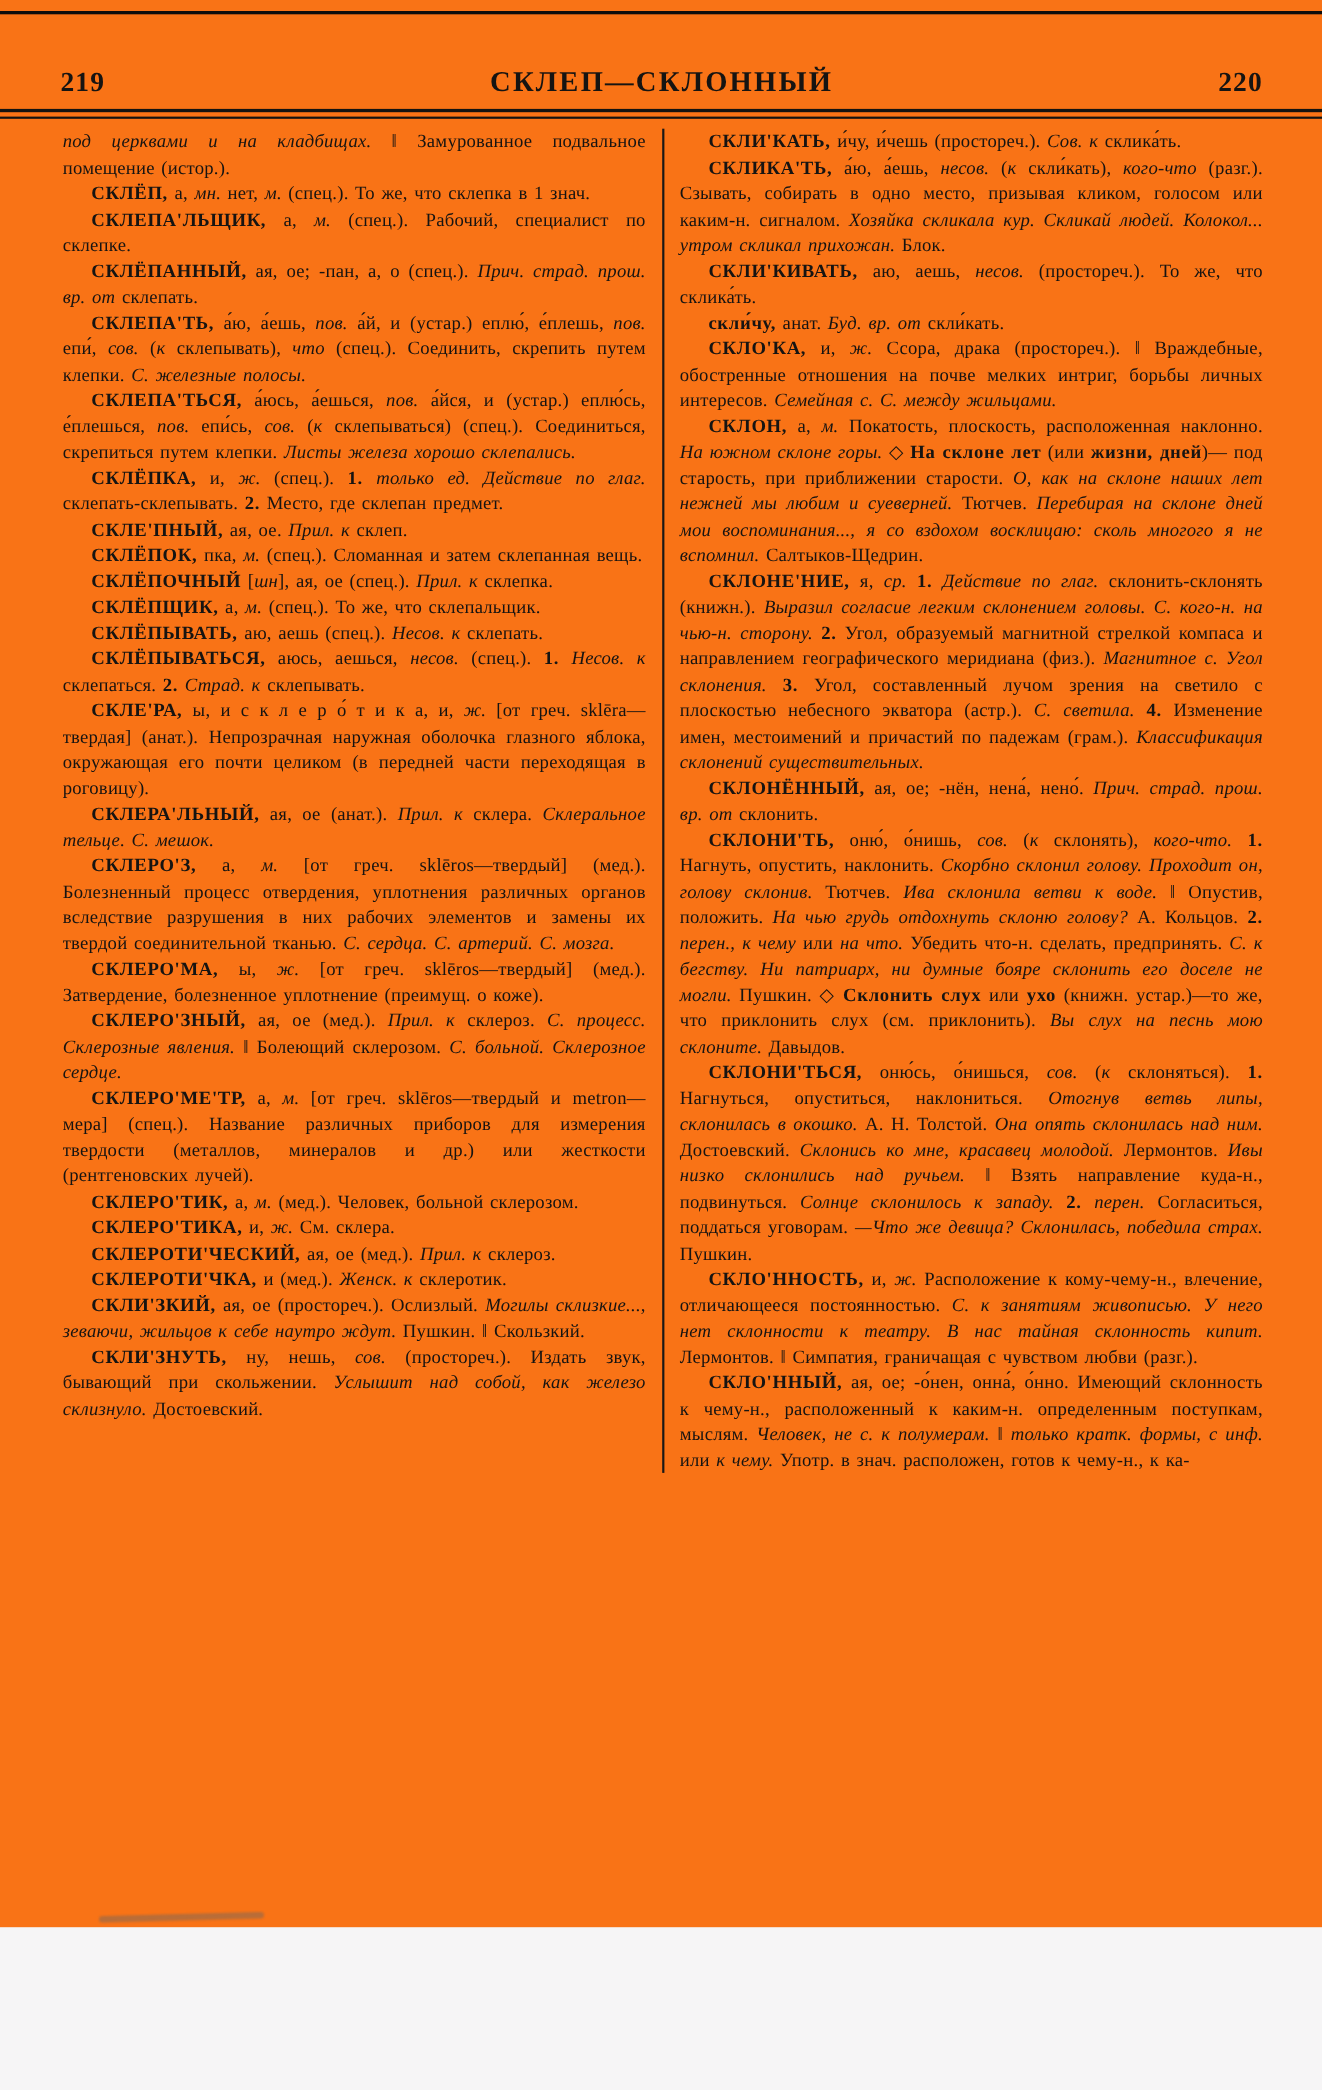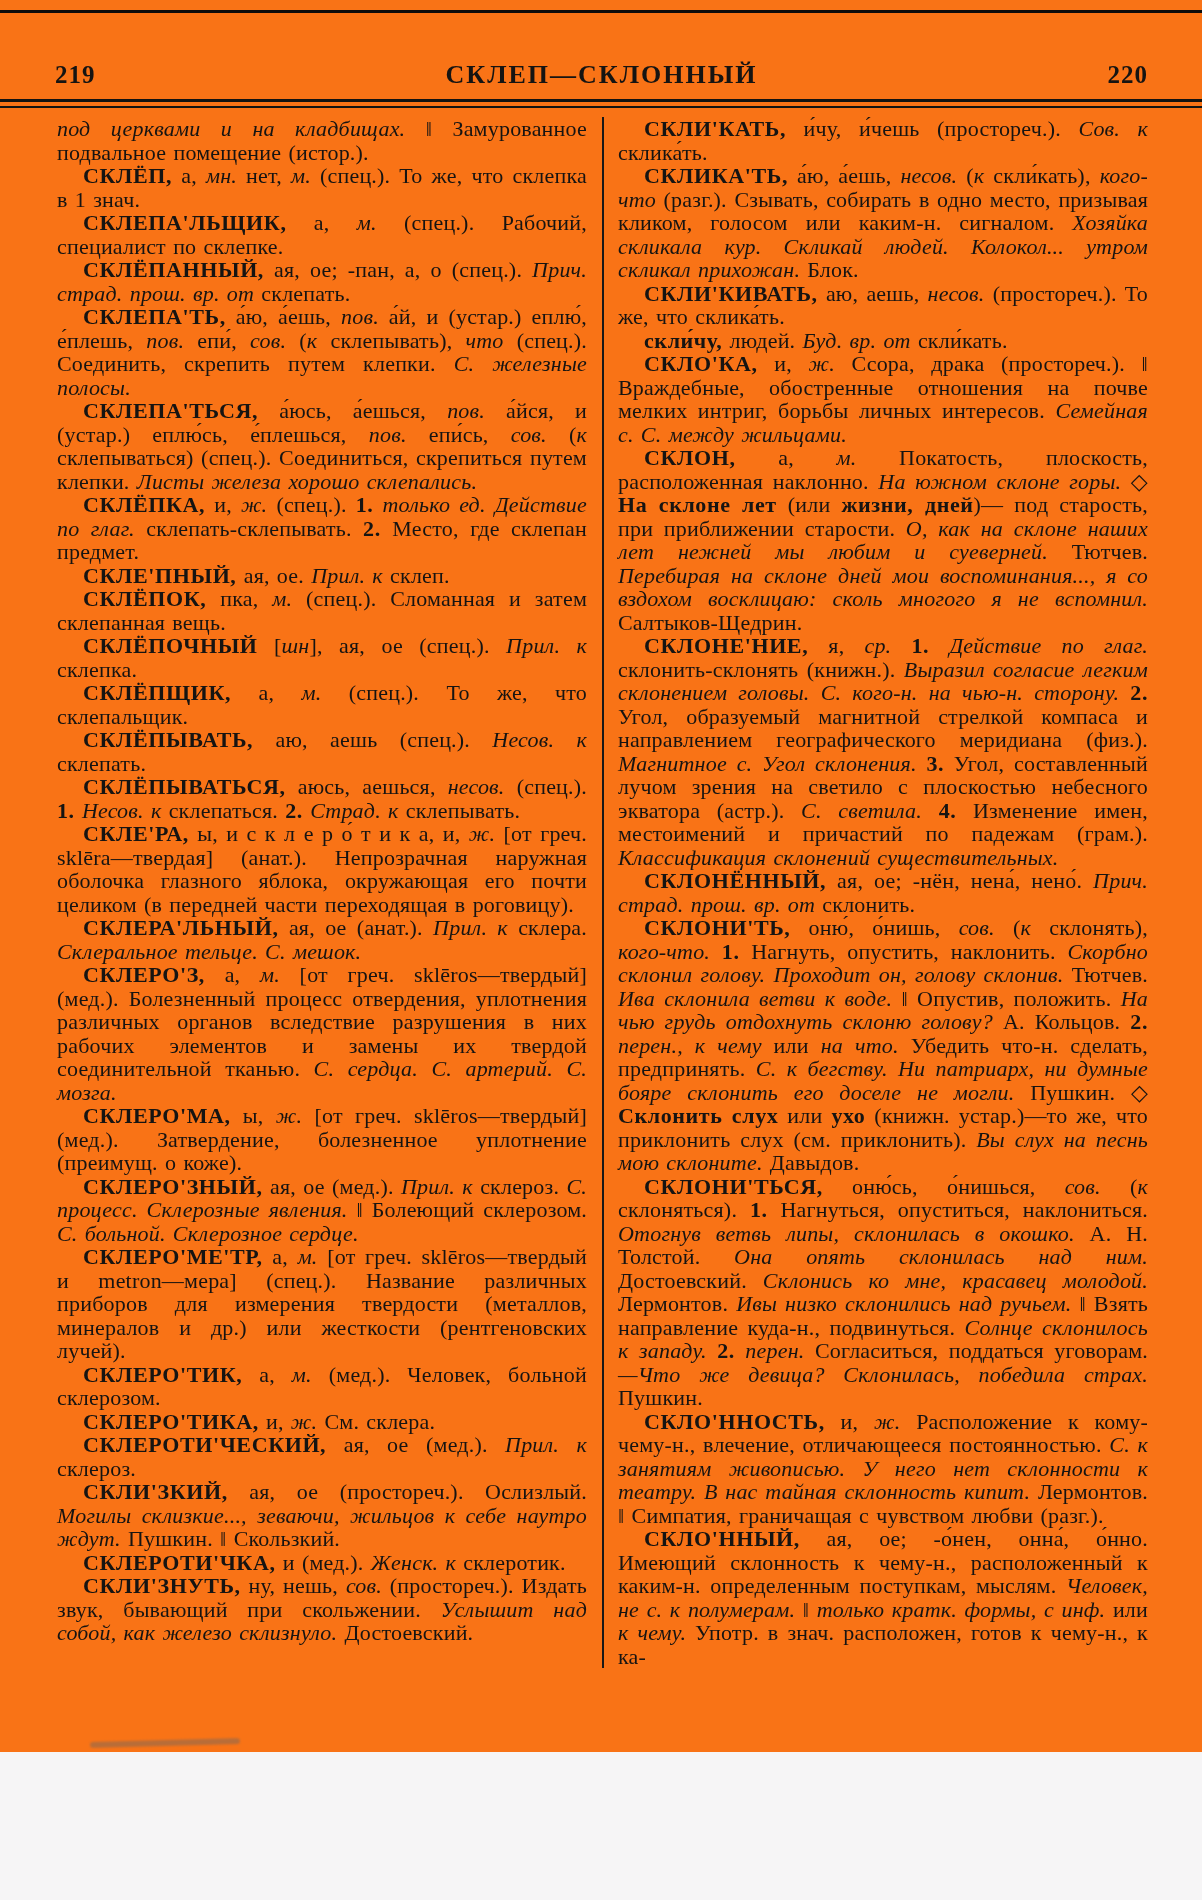--- a/index.html
+++ b/index.html
@@ -21,21 +21,21 @@
   .double-rule{
     position:absolute;top:99px;left:0;width:1202px;height:9px;
     border-top:3px solid #141311;border-bottom:2px solid #141311;box-sizing:border-box;
   }
   .columns{
     position:absolute;top:117px;left:57px;width:1091px;
     display:flex;align-items:stretch;
   }
   .col{
     width:530px;
-    font-size:22px;line-height:23.5px;
+    font-size:17px;line-height:23.5px;
     text-align:justify;
     letter-spacing:0.2px;word-spacing:1.5px;
     hyphens:auto;
   }
   .divider{width:2px;background:#1a1816;margin:0 14px 0 15px;}
   .entry{margin:0;text-indent:26px;}
   .entry.noindent{text-indent:0;}
   .b{font-weight:bold;letter-spacing:0.6px;}
   .i{font-style:italic;}
   .smudge{
@@ -75,30 +75,30 @@
         <p class="entry"><span class="b">СКЛЁПЫВАТЬСЯ,</span><span class=""> аюсь, аешься, </span><span class="i">несов.</span><span class=""> (спец.). </span><span class="b">1.</span><span class=""> </span><span class="i">Несов. к</span><span class=""> склепаться. </span><span class="b">2.</span><span class=""> </span><span class="i">Страд. к</span><span class=""> склепывать.</span></p>
         <p class="entry"><span class="b">СКЛЕ'РА,</span><span class=""> ы, и с к л е р о́ т и к а, и, </span><span class="i">ж.</span><span class=""> [от греч. sklēra—твердая] (анат.). Непрозрачная наружная оболочка глазного яблока, окружающая его почти целиком (в передней части переходящая в роговицу).</span></p>
         <p class="entry"><span class="b">СКЛЕРА'ЛЬНЫЙ,</span><span class=""> ая, ое (анат.). </span><span class="i">Прил. к</span><span class=""> склера. </span><span class="i">Склеральное тельце. С. мешок.</span></p>
         <p class="entry"><span class="b">СКЛЕРО'З,</span><span class=""> а, </span><span class="i">м.</span><span class=""> [от греч. sklēros—твердый] (мед.). Болезненный процесс отвердения, уплотнения различных органов вследствие разрушения в них рабочих элементов и замены их твердой соединительной тканью. </span><span class="i">С. сердца. С. артерий. С. мозга.</span></p>
         <p class="entry"><span class="b">СКЛЕРО'МА,</span><span class=""> ы, </span><span class="i">ж.</span><span class=""> [от греч. sklēros—твердый] (мед.). Затвердение, болезненное уплотнение (преимущ. о коже).</span></p>
         <p class="entry"><span class="b">СКЛЕРО'ЗНЫЙ,</span><span class=""> ая, ое (мед.). </span><span class="i">Прил. к</span><span class=""> склероз. </span><span class="i">С. процесс. Склерозные явления.</span><span class=""> ‖ Болеющий склерозом. </span><span class="i">С. больной. Склерозное сердце.</span></p>
         <p class="entry"><span class="b">СКЛЕРО'МЕ'ТР,</span><span class=""> а, </span><span class="i">м.</span><span class=""> [от греч. sklēros—твердый и metron—мера] (спец.). Название различных приборов для измерения твердости (металлов, минералов и др.) или жесткости (рентгеновских лучей).</span></p>
         <p class="entry"><span class="b">СКЛЕРО'ТИК,</span><span class=""> а, </span><span class="i">м.</span><span class=""> (мед.). Человек, больной склерозом.</span></p>
         <p class="entry"><span class="b">СКЛЕРО'ТИКА,</span><span class=""> и, </span><span class="i">ж.</span><span class=""> См. склера.</span></p>
         <p class="entry"><span class="b">СКЛЕРОТИ'ЧЕСКИЙ,</span><span class=""> ая, ое (мед.). </span><span class="i">Прил. к</span><span class=""> склероз.</span></p>
+        <p class="entry"><span class="b">СКЛЕРОТИ'ЧКА,</span><span class=""> и (мед.). </span><span class="i">Женск. к</span><span class=""> склеротик.</span></p>
         <p class="entry"><span class="b">СКЛИ'ЗКИЙ,</span><span class=""> ая, ое (простореч.). Ослизлый. </span><span class="i">Могилы склизкие..., зеваючи, жильцов к себе наутро ждут.</span><span class=""> Пушкин. ‖ Скользкий.</span></p>
-        <p class="entry"><span class="b">СКЛЕРОТИ'ЧКА,</span><span class=""> и (мед.). </span><span class="i">Женск. к</span><span class=""> склеротик.</span></p>
         <p class="entry"><span class="b">СКЛИ'ЗНУТЬ,</span><span class=""> ну, нешь, </span><span class="i">сов.</span><span class=""> (простореч.). Издать звук, бывающий при скольжении. </span><span class="i">Услышит над собой, как железо склизнуло.</span><span class=""> Достоевский.</span></p>
       </div>
     <div class="divider"></div>
     <div class="col" id="col-right">
         <p class="entry"><span class="b">СКЛИ'КАТЬ,</span><span class=""> и́чу, и́чешь (простореч.). </span><span class="i">Сов. к</span><span class=""> склика́ть.</span></p>
         <p class="entry"><span class="b">СКЛИКА'ТЬ,</span><span class=""> а́ю, а́ешь, </span><span class="i">несов.</span><span class=""> (</span><span class="i">к</span><span class=""> скли́кать), </span><span class="i">кого-что</span><span class=""> (разг.). Сзывать, собирать в одно место, призывая кликом, голосом или каким-н. сигналом. </span><span class="i">Хозяйка скликала кур. Скликай людей. Колокол... утром скликал прихожан.</span><span class=""> Блок.</span></p>
         <p class="entry"><span class="b">СКЛИ'КИВАТЬ,</span><span class=""> аю, аешь, </span><span class="i">несов.</span><span class=""> (простореч.). То же, что склика́ть.</span></p>
-        <p class="entry"><span class="b">скли́чу,</span><span class=""> людей. </span><span class="i">Буд. вр. от</span><span class=""> скли́кать.</span></p>
+        <p class="entry"><span class="b">скли́чу,</span><span class=""> анат. </span><span class="i">Буд. вр. от</span><span class=""> скли́кать.</span></p>
         <p class="entry"><span class="b">СКЛО'КА,</span><span class=""> и, </span><span class="i">ж.</span><span class=""> Ссора, драка (простореч.). ‖ Враждебные, обостренные отношения на почве мелких интриг, борьбы личных интересов. </span><span class="i">Семейная с. С. между жильцами.</span></p>
         <p class="entry"><span class="b">СКЛОН,</span><span class=""> а, </span><span class="i">м.</span><span class=""> Покатость, плоскость, расположенная наклонно. </span><span class="i">На южном склоне горы.</span><span class=""> ◇ </span><span class="b">На склоне лет</span><span class=""> (или </span><span class="b">жизни, дней</span><span class="">)— под старость, при приближении старости. </span><span class="i">О, как на склоне наших лет нежней мы любим и суеверней.</span><span class=""> Тютчев. </span><span class="i">Перебирая на склоне дней мои воспоминания..., я со вздохом восклицаю: сколь многого я не вспомнил.</span><span class=""> Салтыков-Щедрин.</span></p>
         <p class="entry"><span class="b">СКЛОНЕ'НИЕ,</span><span class=""> я, </span><span class="i">ср.</span><span class=""> </span><span class="b">1.</span><span class=""> </span><span class="i">Действие по глаг.</span><span class=""> склонить-склонять (книжн.). </span><span class="i">Выразил согласие легким склонением головы. С. кого-н. на чью-н. сторону.</span><span class=""> </span><span class="b">2.</span><span class=""> Угол, образуемый магнитной стрелкой компаса и направлением географического меридиана (физ.). </span><span class="i">Магнитное с. Угол склонения.</span><span class=""> </span><span class="b">3.</span><span class=""> Угол, составленный лучом зрения на светило с плоскостью небесного экватора (астр.). </span><span class="i">С. светила.</span><span class=""> </span><span class="b">4.</span><span class=""> Изменение имен, местоимений и причастий по падежам (грам.). </span><span class="i">Классификация склонений существительных.</span></p>
         <p class="entry"><span class="b">СКЛОНЁННЫЙ,</span><span class=""> ая, ое; -нён, нена́, нено́. </span><span class="i">Прич. страд. прош. вр. от</span><span class=""> склонить.</span></p>
         <p class="entry"><span class="b">СКЛОНИ'ТЬ,</span><span class=""> оню́, о́нишь, </span><span class="i">сов.</span><span class=""> (</span><span class="i">к</span><span class=""> склонять), </span><span class="i">кого-что.</span><span class=""> </span><span class="b">1.</span><span class=""> Нагнуть, опустить, наклонить. </span><span class="i">Скорбно склонил голову. Проходит он, голову склонив.</span><span class=""> Тютчев. </span><span class="i">Ива склонила ветви к воде.</span><span class=""> ‖ Опустив, положить. </span><span class="i">На чью грудь отдохнуть склоню голову?</span><span class=""> А. Кольцов. </span><span class="b">2.</span><span class=""> </span><span class="i">перен., к чему</span><span class=""> или </span><span class="i">на что.</span><span class=""> Убедить что-н. сделать, предпринять. </span><span class="i">С. к бегству. Ни патриарх, ни думные бояре склонить его доселе не могли.</span><span class=""> Пушкин. ◇ </span><span class="b">Склонить слух</span><span class=""> или </span><span class="b">ухо</span><span class=""> (книжн. устар.)—то же, что приклонить слух (см. приклонить). </span><span class="i">Вы слух на песнь мою склоните.</span><span class=""> Давыдов.</span></p>
         <p class="entry"><span class="b">СКЛОНИ'ТЬСЯ,</span><span class=""> оню́сь, о́нишься, </span><span class="i">сов.</span><span class=""> (</span><span class="i">к</span><span class=""> склоняться). </span><span class="b">1.</span><span class=""> Нагнуться, опуститься, наклониться. </span><span class="i">Отогнув ветвь липы, склонилась в окошко.</span><span class=""> А. Н. Толстой. </span><span class="i">Она опять склонилась над ним.</span><span class=""> Достоевский. </span><span class="i">Склонись ко мне, красавец молодой.</span><span class=""> Лермонтов. </span><span class="i">Ивы низко склонились над ручьем.</span><span class=""> ‖ Взять направление куда-н., подвинуться. </span><span class="i">Солнце склонилось к западу.</span><span class=""> </span><span class="b">2.</span><span class=""> </span><span class="i">перен.</span><span class=""> Согласиться, поддаться уговорам. </span><span class="i">—Что же девица? Склонилась, победила страх.</span><span class=""> Пушкин.</span></p>
         <p class="entry"><span class="b">СКЛО'ННОСТЬ,</span><span class=""> и, </span><span class="i">ж.</span><span class=""> Расположение к кому-чему-н., влечение, отличающееся постоянностью. </span><span class="i">С. к занятиям живописью. У него нет склонности к театру. В нас тайная склонность кипит.</span><span class=""> Лермонтов. ‖ Симпатия, граничащая с чувством любви (разг.).</span></p>
         <p class="entry"><span class="b">СКЛО'ННЫЙ,</span><span class=""> ая, ое; -о́нен, онна́, о́нно. Имеющий склонность к чему-н., расположенный к каким-н. определенным поступкам, мыслям. </span><span class="i">Человек, не с. к полумерам.</span><span class=""> ‖ </span><span class="i">только кратк. формы, с инф.</span><span class=""> или </span><span class="i">к чему.</span><span class=""> Употр. в знач. расположен, готов к чему-н., к ка-</span></p>
       </div>
   </main>

